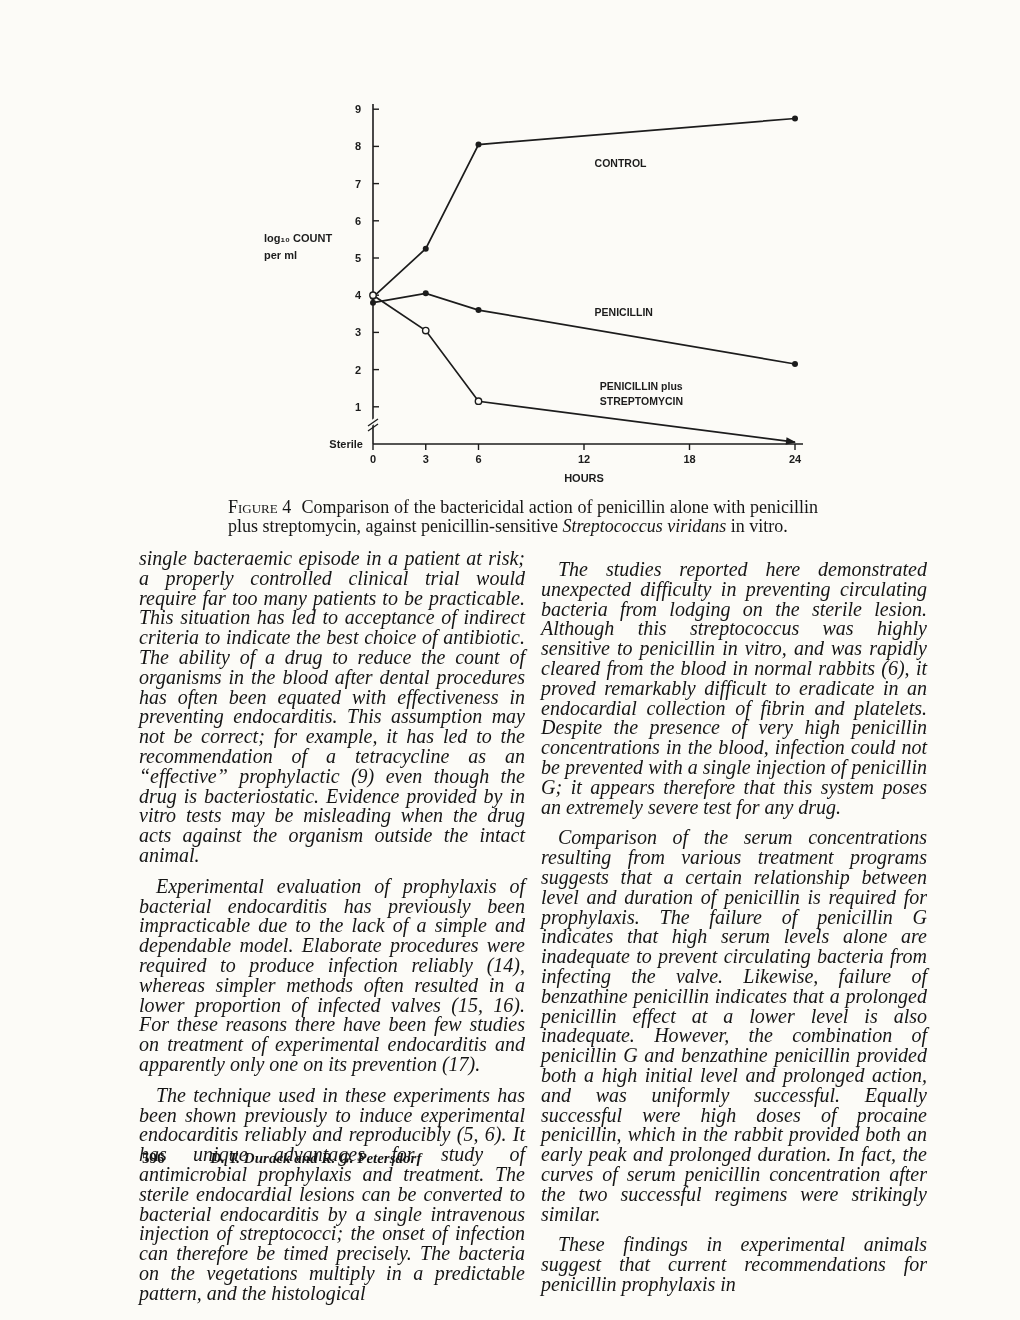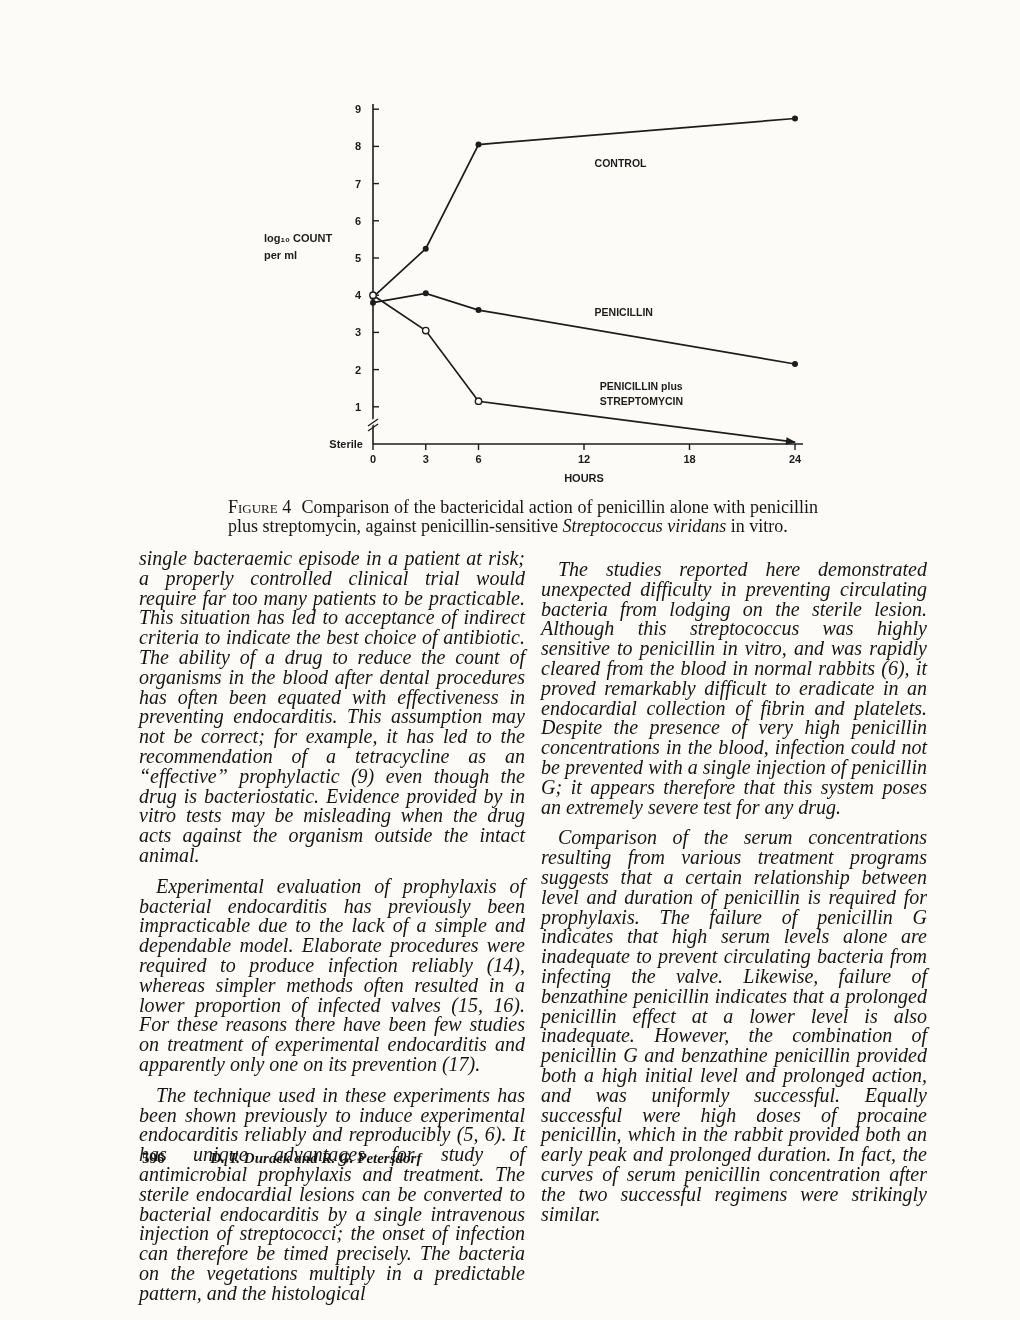--- a/index.html
+++ b/index.html
@@ -105,20 +105,21 @@
 
   <div class="columns">
     <div class="col">
         <p>single bacteraemic episode in a patient at risk; a properly controlled clinical trial would require far too many patients to be practicable. This situation has led to acceptance of indirect criteria to indicate the best choice of antibiotic. The ability of a drug to reduce the count of organisms in the blood after dental procedures has often been equated with effectiveness in preventing endocarditis. This assumption may not be correct; for example, it has led to the recommendation of a tetracycline as an “effective” prophylactic (9) even though the drug is bacteriostatic. Evidence provided by in vitro tests may be misleading when the drug acts against the organism outside the intact animal.</p>
         <p class="indent">Experimental evaluation of prophylaxis of bacterial endocarditis has previously been impracticable due to the lack of a simple and dependable model. Elaborate procedures were required to produce infection reliably (14), whereas simpler methods often resulted in a lower proportion of infected valves (15, 16). For these reasons there have been few studies on treatment of experimental endocarditis and apparently only one on its prevention (17).</p>
         <p class="indent">The technique used in these experiments has been shown previously to induce experimental endocarditis reliably and reproducibly (5, 6). It has unique advantages for study of antimicrobial prophylaxis and treatment. The sterile endocardial lesions can be converted to bacterial endocarditis by a single intravenous injection of streptococci; the onset of infection can therefore be timed precisely. The bacteria on the vegetations multiply in a predictable pattern, and the histological</p>
       </div>
     <div class="col">
         <p class="indent">The studies reported here demonstrated unexpected difficulty in preventing circulating bacteria from lodging on the sterile lesion. Although this streptococcus was highly sensitive to penicillin in vitro, and was rapidly cleared from the blood in normal rabbits (6), it proved remarkably difficult to eradicate in an endocardial collection of fibrin and platelets. Despite the presence of very high penicillin concentrations in the blood, infection could not be prevented with a single injection of penicillin G; it appears therefore that this system poses an extremely severe test for any drug.</p>
         <p class="indent">Comparison of the serum concentrations resulting from various treatment programs suggests that a certain relationship between level and duration of penicillin is required for prophylaxis. The failure of penicillin G indicates that high serum levels alone are inadequate to prevent circulating bacteria from infecting the valve. Likewise, failure of benzathine penicillin indicates that a prolonged penicillin effect at a lower level is also inadequate. However, the combination of penicillin G and benzathine penicillin provided both a high initial level and prolonged action, and was uniformly successful. Equally successful were high doses of procaine penicillin, which in the rabbit provided both an early peak and prolonged duration. In fact, the curves of serum penicillin concentration after the two successful regimens were strikingly similar.</p>
+        <p class="indent">These findings in experimental animals suggest that current recommendations for penicillin prophylaxis in</p>
       </div>
   </div>
 
   <div class="footer">
     <span class="pagenum">596</span>
     <span class="authors">D. T. Durack and R. G. Petersdorf</span>
   </div>
 
 </div>
 

